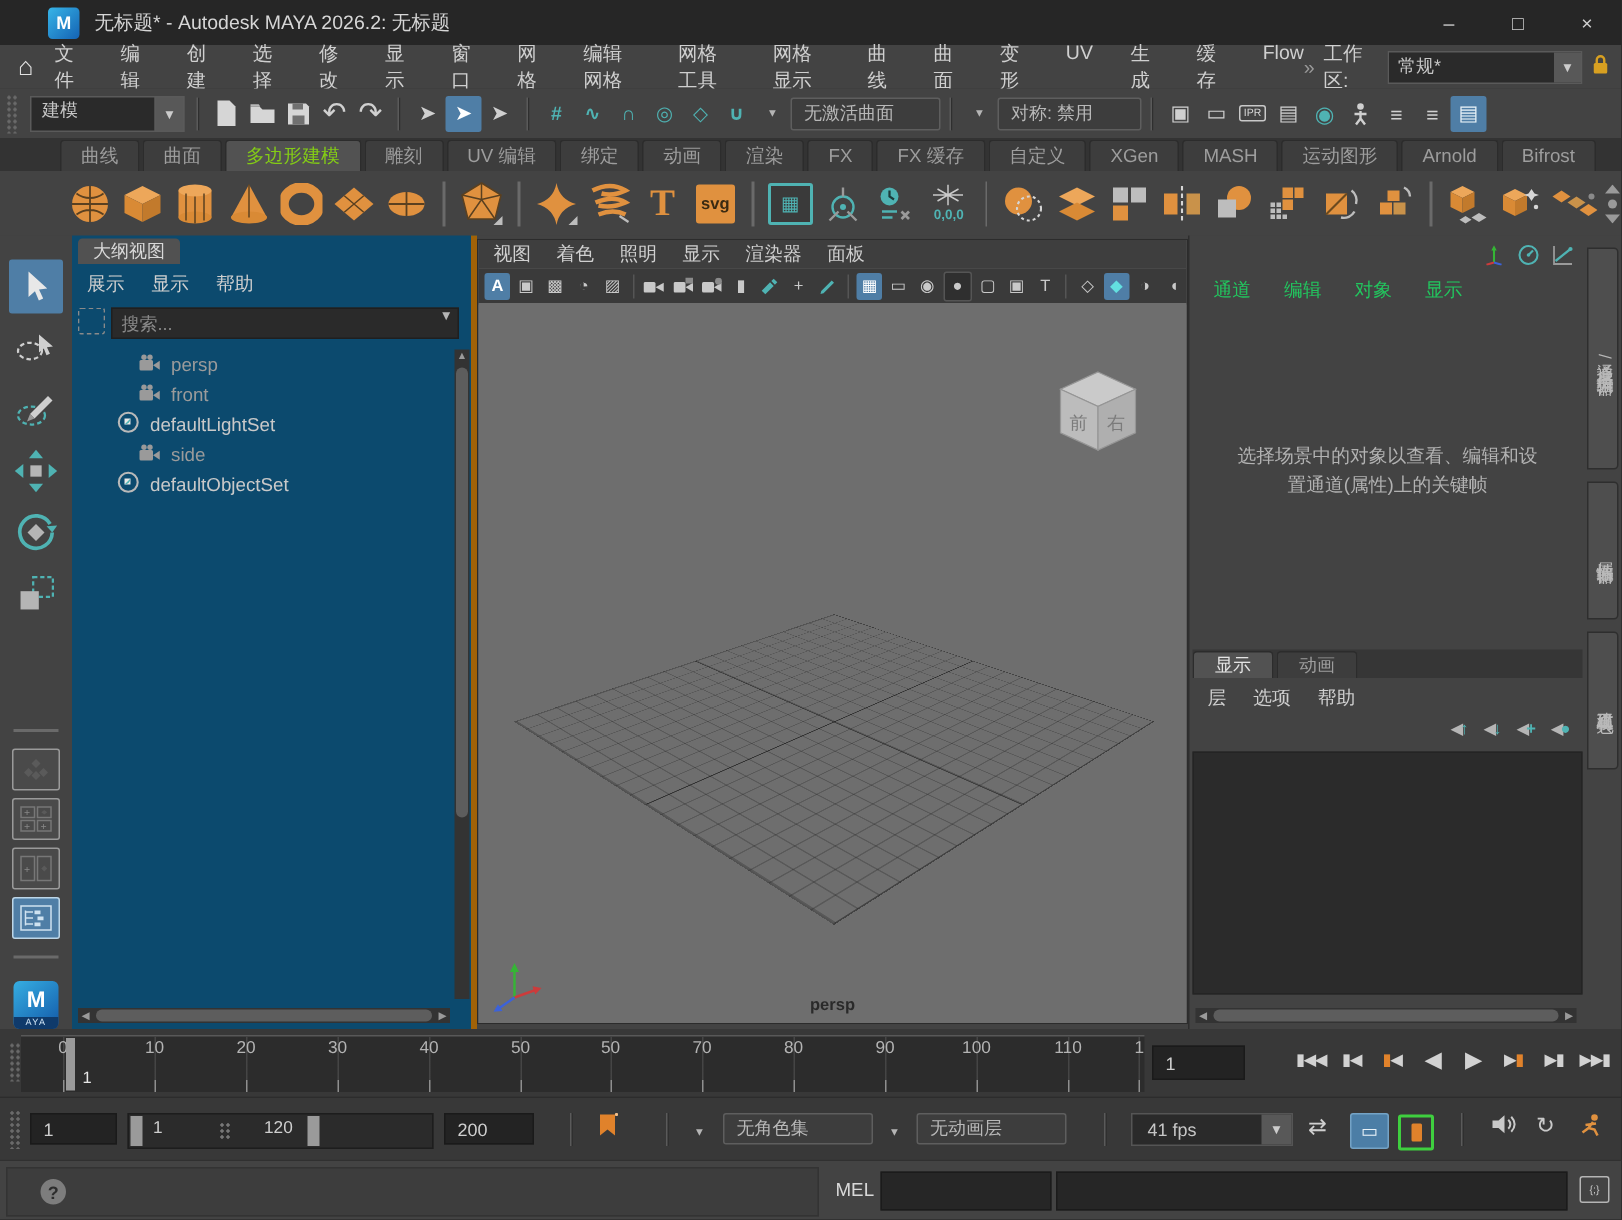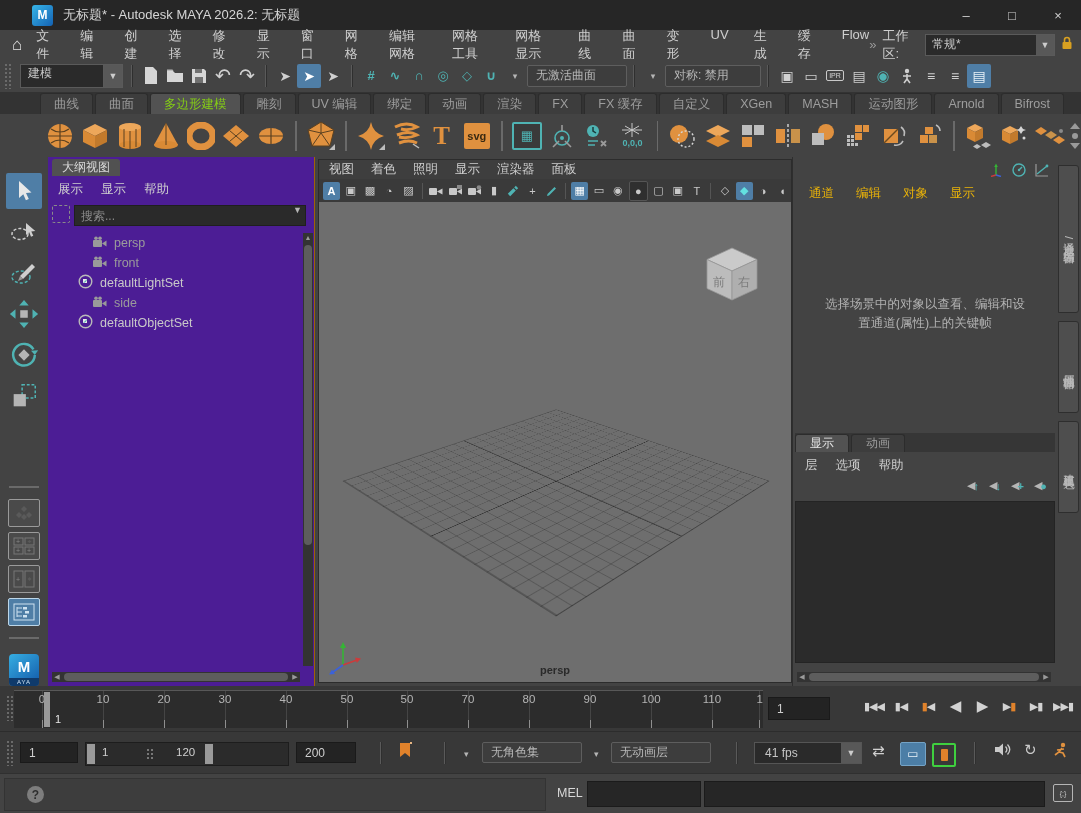--- a/index.html
+++ b/index.html
@@ -63,21 +63,21 @@
   .tool.active{background:#4f7ea6;}
   .tbx-div{width:30px;height:2px;background:#6a6a6a;margin:6px 0;}
   .layout-btn{width:30px;height:26px;border:1px solid #9a9a9a;background:#4a4a4a;border-radius:2px;
       display:flex;align-items:center;justify-content:center;color:#c9c9c9;font-size:9px;gap:2px;}
   .layout-btn.active{background:#4f7ea6;border-color:#bcd6e8;}
   .maya-logo{width:30px;height:32px;border-radius:4px;overflow:hidden;background:linear-gradient(140deg,#36aee2,#1258a8);
       display:flex;flex-direction:column;align-items:center;margin-top:4px;}
   .maya-logo .m{flex:1;display:flex;align-items:center;justify-content:center;color:#fff;font-weight:bold;font-size:15px;}
   .maya-logo .aya{width:100%;text-align:center;background:#0f3a6b;color:#cfe4f5;font-size:6px;letter-spacing:1px;padding:1px 0;}
   
-  .outliner{position:absolute;left:48px;top:0;width:266px;height:529px;background:#4c1d95;border-right:1px solid #a16207;}
+  .outliner{position:absolute;left:48px;top:0;width:266px;height:529px;background:#0c4a6e;border-right:4px solid #a16207;}
   .ol-tab{position:absolute;left:4px;top:2px;height:17px;background:#515151;color:#d8d8d8;padding:0 10px;
       display:flex;align-items:center;border-radius:3px 3px 0 0;font-size:12px;}
   .ol-menus{position:absolute;left:10px;top:24px;display:flex;gap:18px;color:#cfcfcf;font-size:12.5px;}
   .ol-searchrow{position:absolute;left:4px;top:48px;right:8px;display:flex;align-items:flex-start;gap:4px;}
   .ol-grip-ic{width:16px;height:16px;border:1px dashed #8a8a8a;border-radius:2px;}
   .ol-search{flex:1;height:19px;background:#2a2a2a;border:1px solid #1f1f1f;color:#c6c6c6;font-size:12px;
       padding:0 18px 0 6px;outline:none;}
   .ol-search::placeholder{color:#8a8a8a;}
   .ol-search-arrow{position:absolute;right:4px;color:#b5b5b5;font-size:9px;}
   .ol-tree{position:absolute;left:0;top:76px;right:12px;bottom:18px;overflow:hidden;}
@@ -109,21 +109,21 @@
       transform:perspective(620px) rotateX(64deg) rotateZ(45deg);}
   .grid .ax{position:absolute;background:rgba(20,20,20,.55);}
   .grid .ax.h{left:0;right:0;top:50%;height:1px;}
   .grid .ax.v{top:0;bottom:0;left:50%;width:1px;}
   .viewcube{position:absolute;right:26px;top:40px;opacity:.92;}
   .persp-label{position:absolute;left:0;right:0;bottom:6px;text-align:center;color:#2a2a2a;font-weight:bold;font-size:11px;}
   .axis-triad{position:absolute;left:6px;bottom:4px;}
   
   .rightpanel{position:absolute;left:792px;top:0;width:264px;height:529px;background:#434343;border-left:1px solid #2e2e2e;}
   .rp-topicons{position:absolute;right:8px;top:6px;display:flex;gap:9px;}
-  .rp-menus{position:absolute;left:16px;top:28px;display:flex;gap:22px;color:#eab308;font-size:12.5px;}
+  .rp-menus{position:absolute;left:16px;top:28px;display:flex;gap:22px;color:#22c55e;font-size:12.5px;}
   .rp-msg{position:absolute;left:8px;right:8px;top:138px;text-align:center;color:#b2b2b2;font-size:12.5px;line-height:19px;}
   .le-tabs{position:absolute;left:2px;top:276px;right:2px;height:19px;background:#363636;display:flex;align-items:flex-end;}
   .le-tab{height:17px;padding:0 14px;display:flex;align-items:center;background:#3d3d3d;color:#9d9d9d;
       border:1px solid #2c2c2c;border-bottom:none;border-radius:3px 3px 0 0;margin-right:2px;}
   .le-tab.active{background:#525252;color:#e4e4e4;}
   .le-menus{position:absolute;left:12px;top:300px;display:flex;gap:18px;color:#cfcfcf;font-size:12.5px;}
   .le-icons{position:absolute;right:10px;top:322px;display:flex;gap:10px;}
   .le-ic{display:flex;align-items:center;font-size:11px;color:#b5b5b5;}
   .le-ic .t{color:#4fb3b3;font-weight:bold;margin-left:-2px;}
   .le-area{position:absolute;left:2px;right:2px;top:344px;height:160px;background:#2b2b2b;border:1px solid #242424;}

